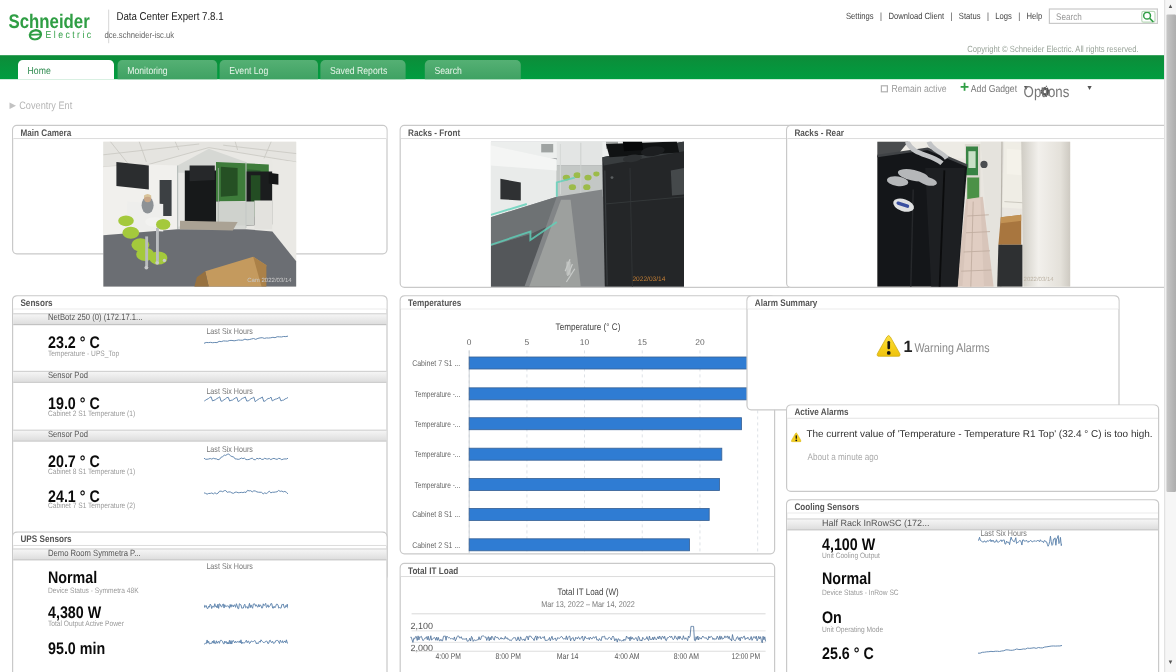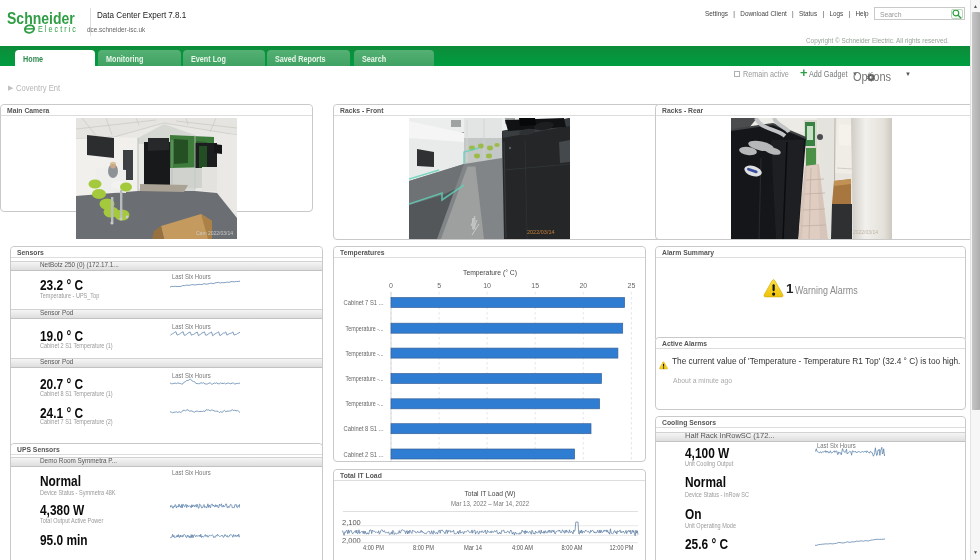--- a/index.html
+++ b/index.html
@@ -5,21 +5,21 @@
 #page{position:relative;width:980px;height:560px}
 .cx{display:inline-block;transform:scaleX(0.85);transform-origin:0 0;white-space:nowrap}
 .panel{position:absolute;background:#fff;border:1px solid #c9c9c9;border-radius:4px}
 .ph{position:absolute;left:0;top:0;right:0;height:11px;line-height:11px;padding-left:6px;font-size:8px;font-weight:bold;color:#555;border-bottom:1px solid #ddd;border-radius:4px 4px 0 0;background:#fff}
 .subbar{position:absolute;left:0;right:0;height:10px;line-height:6.5px;background:linear-gradient(#f5f5f5,#dedede);border-top:1px solid #d2d2d2;border-bottom:1px solid #c2c2c2;font-size:7.5px;color:#555;padding-left:29px}
 .val{position:absolute;left:29px;font-weight:bold;color:#0b0b0b;white-space:nowrap;line-height:1}
 .lab{position:absolute;left:29px;font-size:6.5px;color:#999;white-space:nowrap}
 .lsh{position:absolute;left:161px;font-size:7px;color:#777;white-space:nowrap}
 .spk{position:absolute;left:159px}
 .camimg{position:absolute;top:13px;left:75px}
-.tab{position:absolute;top:4.5px;height:16px;border-radius:4px 4px 0 0;font-size:8.5px;font-weight:bold;padding:3.5px 0 0 8px}
+.tab{position:absolute;top:4.5px;height:16px;border-radius:4px 4px 0 0;font-size:8.5px;font-weight:normal;padding:3.5px 0 0 8px}
 svg text{font-family:"Liberation Sans",sans-serif}
 </style></head><body>
 <div id="page">
 
 <div style="position:absolute;left:7px;top:9.5px;font-size:16.5px;font-weight:bold;color:#2f9e44;line-height:1"><span class="cx" style="transform:scaleX(0.85)">Schneider</span></div>
 <svg style="position:absolute;left:23px;top:23.5px" width="13" height="10" viewBox="0 0 14 11">
       <path d="M7.5 1.2 Q2.5 1.8 2 5.5 Q1.6 9.3 6.5 9.8 Q11.5 9.2 12 5.5 Q12.4 1.8 7.5 1.2Z" fill="none" stroke="#2f9e44" stroke-width="2"></path>
       <line x1="1" y1="5.6" x2="13" y2="5.2" stroke="#2f9e44" stroke-width="1.6"></line>
     </svg>
 <div style="position:absolute;left:38px;top:25px;font-size:8.5px;color:#2f9e44;line-height:1"><span class="cx" style="letter-spacing:2.4px">Electric</span></div>
@@ -35,39 +35,39 @@
           <line x1="9.6" y1="9.6" x2="14" y2="14" stroke="#2f9e44" stroke-width="2"></line>
         </svg>
       </span>
 </div>
 <div style="position:absolute;left:806px;top:37px;font-size:7.5px;color:#9aa49a;line-height:1"><span class="cx">Copyright © Schneider Electric. All rights reserved.</span></div>
 
 <div style="position:absolute;left:0;top:45.5px;width:980px;height:20px;background:linear-gradient(#0d8c39,#009d40)">
 <div class="tab" style="left:15px;width:80px;background:#fff;color:#2e8b4f"><span class="cx">Home</span></div>
 <div class="tab" style="left:98px;width:83px;background:linear-gradient(#55b074,#3fa263);color:#e8f5ea"><span class="cx">Monitoring</span></div>
 <div class="tab" style="left:183px;width:82px;background:linear-gradient(#55b074,#3fa263);color:#e8f5ea"><span class="cx">Event Log</span></div>
-<div class="tab" style="left:267px;width:83px;background:linear-gradient(#55b074,#3fa263);color:#e8f5ea"><span class="cx">Saved Reports</span></div>
+<div class="tab" style="left:267px;width:71px;background:linear-gradient(#55b074,#3fa263);color:#e8f5ea"><span class="cx">Saved Reports</span></div>
 <div class="tab" style="left:354px;width:80px;background:linear-gradient(#55b074,#3fa263);color:#e8f5ea"><span class="cx">Search</span></div>
 </div>
 
 <div style="position:absolute;left:734px;top:71px;width:6px;height:6px;border:1px solid #b0b0b0;background:#fff"></div>
 <div class="tr" style="position:absolute;left:743px;top:69.5px;font-size:8.5px;color:#999;line-height:1"><span class="cx">Remain active</span></div>
 <div style="position:absolute;left:800px;top:66px;font-size:13px;font-weight:bold;color:#2f9e44;line-height:1">+</div>
 <div style="position:absolute;left:809px;top:69.5px;font-size:8.5px;color:#777;line-height:1"><span class="cx">Add Gadget</span></div>
 <div style="position:absolute;left:852px;top:71px;font-size:6px;color:#555;line-height:1">▼</div>
 <div style="position:absolute;left:866px;top:69px"><svg width="10" height="10" viewBox="0 0 16 16">
         <path fill="#555" d="M8 0l1.2 2.2 2.5-.6.6 2.5L14.5 5 13 7l1.5 2-2.2.9.6 2.5-2.5-.6L8 14l-1.2-2.2-2.5.6-.6-2.5L1.5 9 3 7 1.5 5l2.2-.9-.6-2.5 2.5.6z"></path>
         <circle cx="8" cy="7" r="2.2" fill="#fff"></circle>
       </svg></div>
 <div style="position:absolute;left:853px;top:69.5px;font-size:13px;color:#777;line-height:1"><span class="cx">Options</span></div>
 <div style="position:absolute;left:905px;top:71px;font-size:6px;color:#555;line-height:1">▼</div>
 
 <div style="position:absolute;left:8px;top:84px;font-size:9px;color:#b5b5b5;line-height:1"><span style="font-size:7px;color:#c2c2c2;vertical-align:1px">▶</span> <span class="cx">Coventry Ent</span></div>
 
-<div class="panel" style="left:0;top:104px;width:313px;height:108px">
+<div class="panel" style="left:10px;top:104px;width:313px;height:108px">
 <div class="ph"><span class="cx">Main Camera</span></div>
       <div class="camimg"><svg width="161" height="121" viewBox="0 0 161 121">
 <rect width="161" height="121" fill="#e9e8e4"></rect>
 <polygon points="0,0 161,0 161,17 88,5 38,19 0,21" fill="#e5e4e0"></polygon>
 <g stroke="#c9c8c2" stroke-width="0.7" fill="none">
 <line x1="6" y1="0" x2="22" y2="20"></line>
             <line x1="30" y1="0" x2="36" y2="17"></line>
             <line x1="60" y1="0" x2="63" y2="7"></line>
             <line x1="110" y1="0" x2="112" y2="7"></line>
             <line x1="140" y1="0" x2="134" y2="14"></line>
@@ -287,21 +287,21 @@
         <rect x="57.0" y="126.5" width="210.5" height="10" fill="#2f7cd3" stroke="#3a6396" stroke-width="0.7"></rect>
         <text x="11.5" y="134.0" font-size="7" fill="#666" textLength="38" lengthAdjust="spacingAndGlyphs">Temperature -...</text>
         <rect x="57.0" y="151.8" width="208.6" height="10" fill="#2f7cd3" stroke="#3a6396" stroke-width="0.7"></rect>
         <text x="11.5" y="159.3" font-size="7" fill="#666" textLength="38" lengthAdjust="spacingAndGlyphs">Temperature -...</text>
         <rect x="57.0" y="176.7" width="200.0" height="10" fill="#2f7cd3" stroke="#3a6396" stroke-width="0.7"></rect>
         <text x="9.5" y="184.2" font-size="7" fill="#666" textLength="40" lengthAdjust="spacingAndGlyphs">Cabinet 8 S1 ...</text>
         <rect x="57.0" y="202.0" width="183.6" height="10" fill="#2f7cd3" stroke="#3a6396" stroke-width="0.7"></rect>
         <text x="9.5" y="209.5" font-size="7" fill="#666" textLength="40" lengthAdjust="spacingAndGlyphs">Cabinet 2 S1 ...</text>
 </svg>
     </div>
-<div class="panel" style="left:655px;top:246px;width:311px;height:96px">
+<div class="panel" style="left:622px;top:246px;width:311px;height:96px">
 <div class="ph"><span class="cx">Alarm Summary</span></div>
       <div style="position:absolute;left:107px;top:31px"><svg width="21" height="20.5" viewBox="0 0 24 23">
           <defs>
             <linearGradient id="wg" x1="0" y1="0" x2="0" y2="1">
               <stop offset="0" stop-color="#fbe045"></stop>
               <stop offset="0.55" stop-color="#f6d01c"></stop>
               <stop offset="1" stop-color="#eec20e"></stop>
             </linearGradient>
           </defs>
           <path d="M10.3 3.0 Q12 0.2 13.7 3.0 L22.4 18.4 Q24.0 21.4 20.8 21.4 L3.2 21.4 Q0.0 21.4 1.6 18.4 Z" fill="url(#wg)" stroke="#cda90c" stroke-width="0.7"></path>

